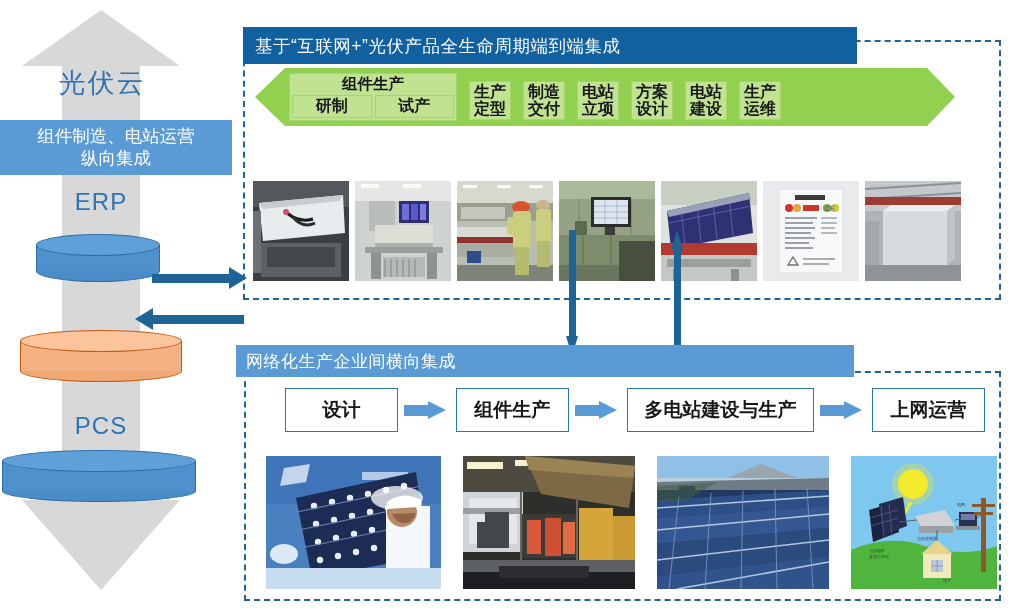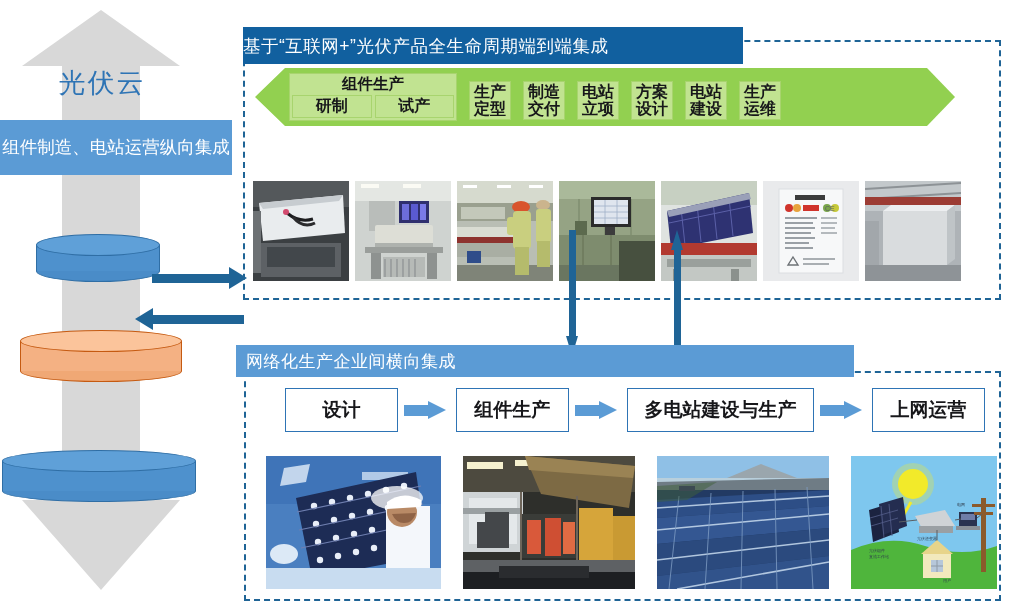--- a/index.html
+++ b/index.html
@@ -31,21 +31,21 @@
 
   .pv-cloud-label {
     position: absolute; left: 0; top: 62px; width: 204px; height: 42px;
     display: flex; align-items: center; justify-content: center;
     color: #2e74b5; font-size: 27px; letter-spacing: 2px;
   }
 
   .vert-int-box {
     position: absolute; left: 0px; top: 120px; width: 232px; height: 55px;
     background: #5b9bd5;
-    display: flex; flex-direction: row; align-items: center; justify-content: center;
+    display: flex; flex-direction: column; align-items: center; justify-content: center;
     color: #ffffff; font-size: 17.5px; line-height: 1.22;
   }
 
   .stage-label {
     position: absolute; width: 200px; text-align: center;
     color: #2e74b5; font-size: 24px; letter-spacing: 1px;
   }
   #label-erp { left: 1px; top: 188px; }
   #label-mes { left: 1px; top: 294px; }
   #label-pcs { left: 1px; top: 412px; }
@@ -87,23 +87,23 @@
   #arrow-right::after { right: -17px; border-left: 18px solid #1f6496; }
   #arrow-left { left: 152px; top: 315px; width: 92px; }
   #arrow-left::after { left: -17px; border-right: 18px solid #1f6496; }
 
   
   #top-panel {
     position: absolute; left: 243px; top: 40px; width: 758px; height: 260px;
     border: 2.5px dashed #1f6496;
   }
   #top-header {
-    position: absolute; left: 243px; top: 27px; width: 500px; height: 37px;
+    position: absolute; left: 243px; top: 27px; width: 614px; height: 37px;
     background: #11609f; color: #ffffff;
-    display: flex; align-items: center; 
+    display: flex; align-items: center; padding-left: 12px;
     font-size: 17.5px; letter-spacing: 0.5px; z-index: 4;
   }
 
   
   #chevron-bar {
     position: absolute; left: 255px; top: 68px; width: 700px; height: 58px;
     background: #92d050;
     clip-path: polygon(0 0, calc(100% - 28px) 0, 100% 50%, calc(100% - 28px) 100%, 0 100%);
     display: flex; align-items: center; padding: 5px 32px 5px 34px; gap: 4px;
   }
@@ -202,32 +202,34 @@
     <div class="big-arrow-shaft"></div>
     <div class="big-arrow-head-down"></div>
 
     <div class="pv-cloud-label">光伏云</div>
 
     <div class="vert-int-box">
       <span>组件制造、电站运营</span>
       <span>纵向集成</span>
     </div>
 
+    <div class="stage-label" id="label-erp">ERP</div>
     <div class="cyl" id="cyl-erp">
       <div class="bot"></div>
       <div class="body"></div>
       <div class="top"></div>
     </div>
 
     <div class="cyl" id="cyl-mes">
       <div class="bot"></div>
       <div class="body"></div>
       <div class="top"></div>
     </div>
 
+    <div class="stage-label" id="label-pcs">PCS</div>
     <div class="cyl" id="cyl-pcs">
       <div class="bot"></div>
       <div class="body"></div>
       <div class="top"></div>
     </div>
   </div>
 
   <div class="h-arrow" id="arrow-right"></div>
   <div class="h-arrow" id="arrow-left"></div>
 

